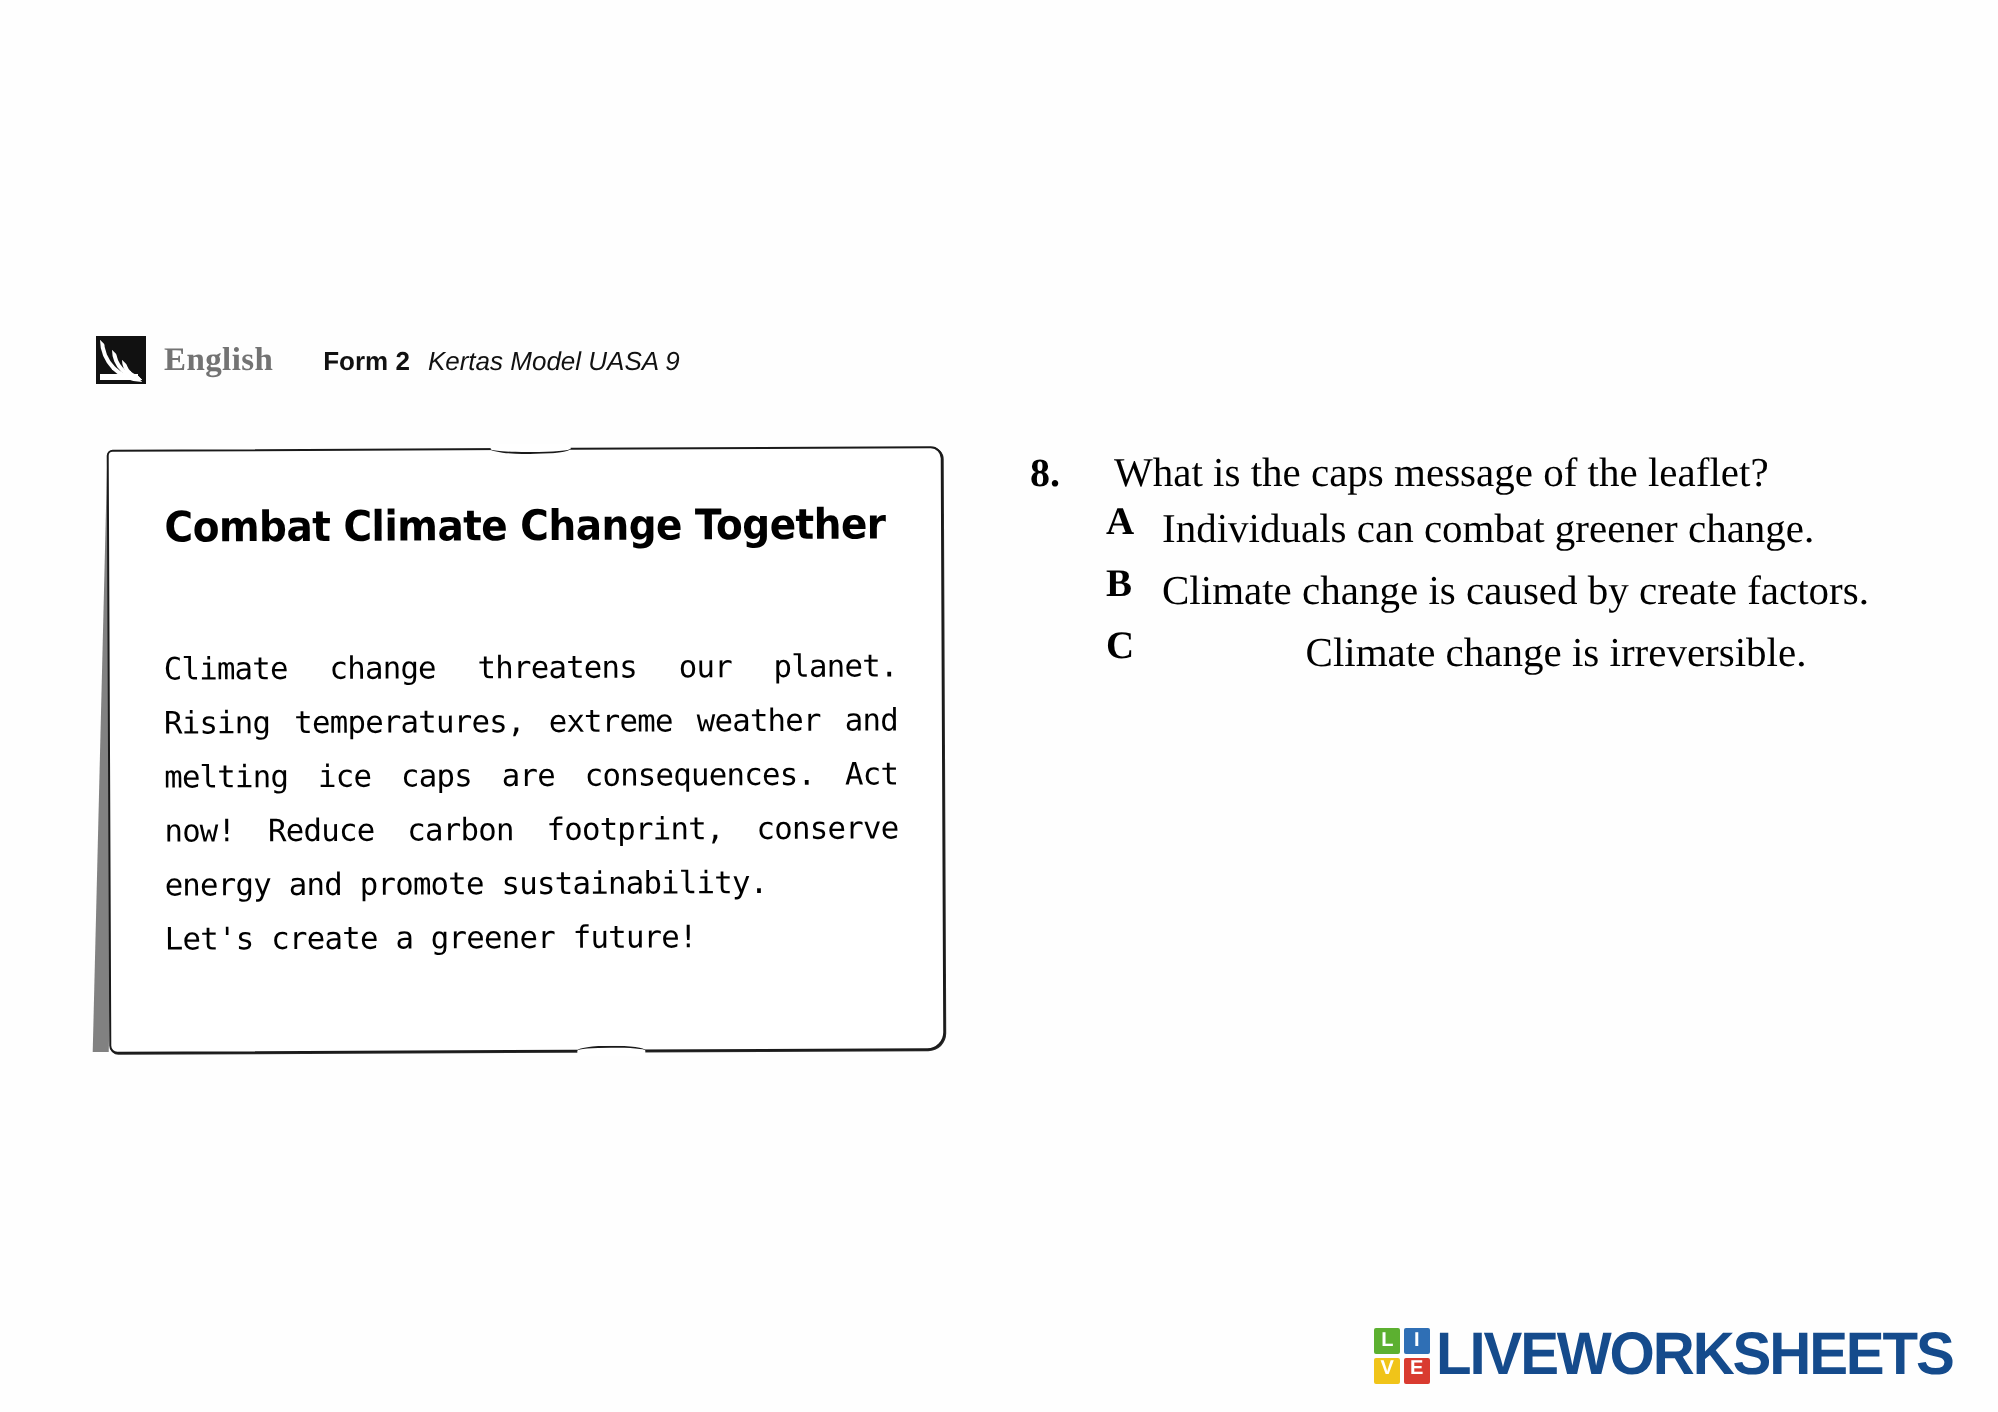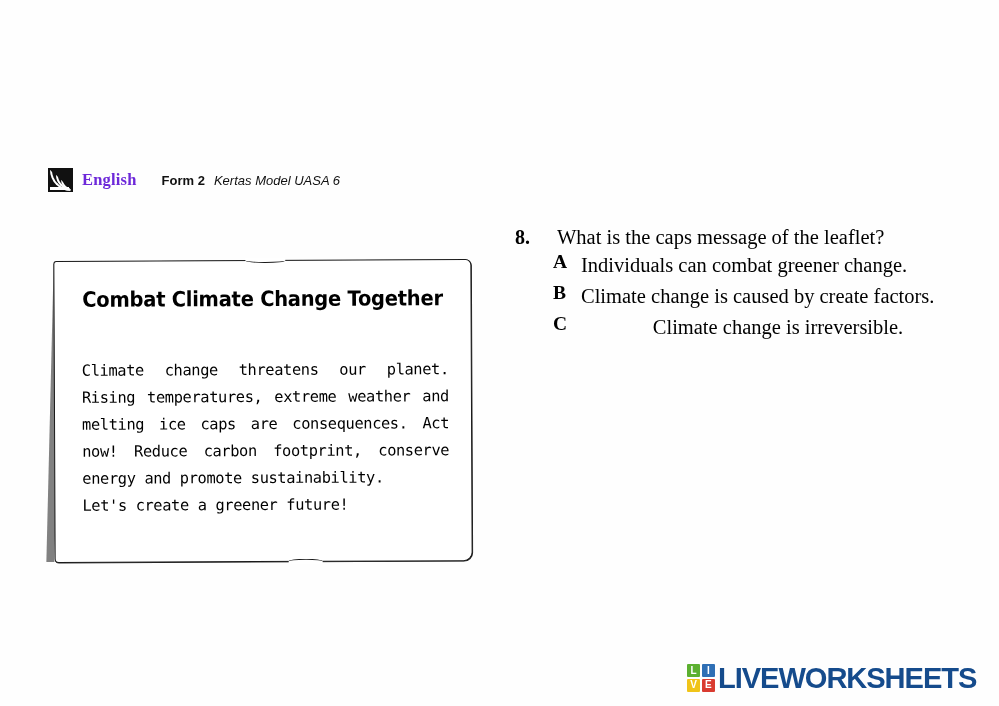--- a/index.html
+++ b/index.html
@@ -59,21 +59,21 @@
     left: 2px; bottom: 2px;
     width: 19px; height: 3px;
     background: #ffffff;
   }
   #header-subject {
     font-family: "Liberation Serif", serif;
     font-weight: bold;
     font-size: 16.5px;
     letter-spacing: 0.2px;
     margin-right: 13px;
-    color: #6d28d9;
+    color: #737373;
   }
   #header-form {
     font-family: "Liberation Sans", sans-serif;
     font-weight: bold;
     font-size: 13px;
     margin-right: 9px;
     color: #111;
     padding-left: 12px;
   }
   #header-paper {
@@ -83,21 +83,20 @@
     color: #111;
   }
 
   
   #leaflet {
     position: absolute;
     left: 50px;
     top: 224px;
     width: 424px;
     height: 305px;
-    margin-top: 36px;
   }
   #leaflet-shadow {
     position: absolute;
     left: 0px;
     top: 4px;
     width: 8px;
     height: 298px;
     background: #6b6b6b;
     transform: skewX(-1.4deg);
     opacity: .85;
@@ -260,21 +259,21 @@
 
   <div id="header">
     <div id="header-icon">
       <span class="wave w1"></span>
       <span class="wave w2"></span>
       <span class="wave w3"></span>
       <span class="base"></span>
     </div>
     <span id="header-subject">English</span>
     <span id="header-form">Form 2</span>
-    <span id="header-paper">Kertas Model UASA 6</span>
+    <span id="header-paper">Kertas Model UASA 9</span>
   </div>
 
   <div id="leaflet">
     <div id="leaflet-shadow" style="background: rgb(107, 107, 107);"></div>
     <div id="leaflet-box" style="border-color: rgb(26, 26, 26);">
       <div id="leaflet-title">Combat Climate Change Together</div>
       <div id="leaflet-body">
         <span>Climate change threatens our planet. Rising temperatures, extreme weather and melting ice caps are consequences. Act now! Reduce carbon footprint, conserve energy and promote sustainability.</span>
         <div class="lastline">Let's create a greener future!</div>
       </div>

